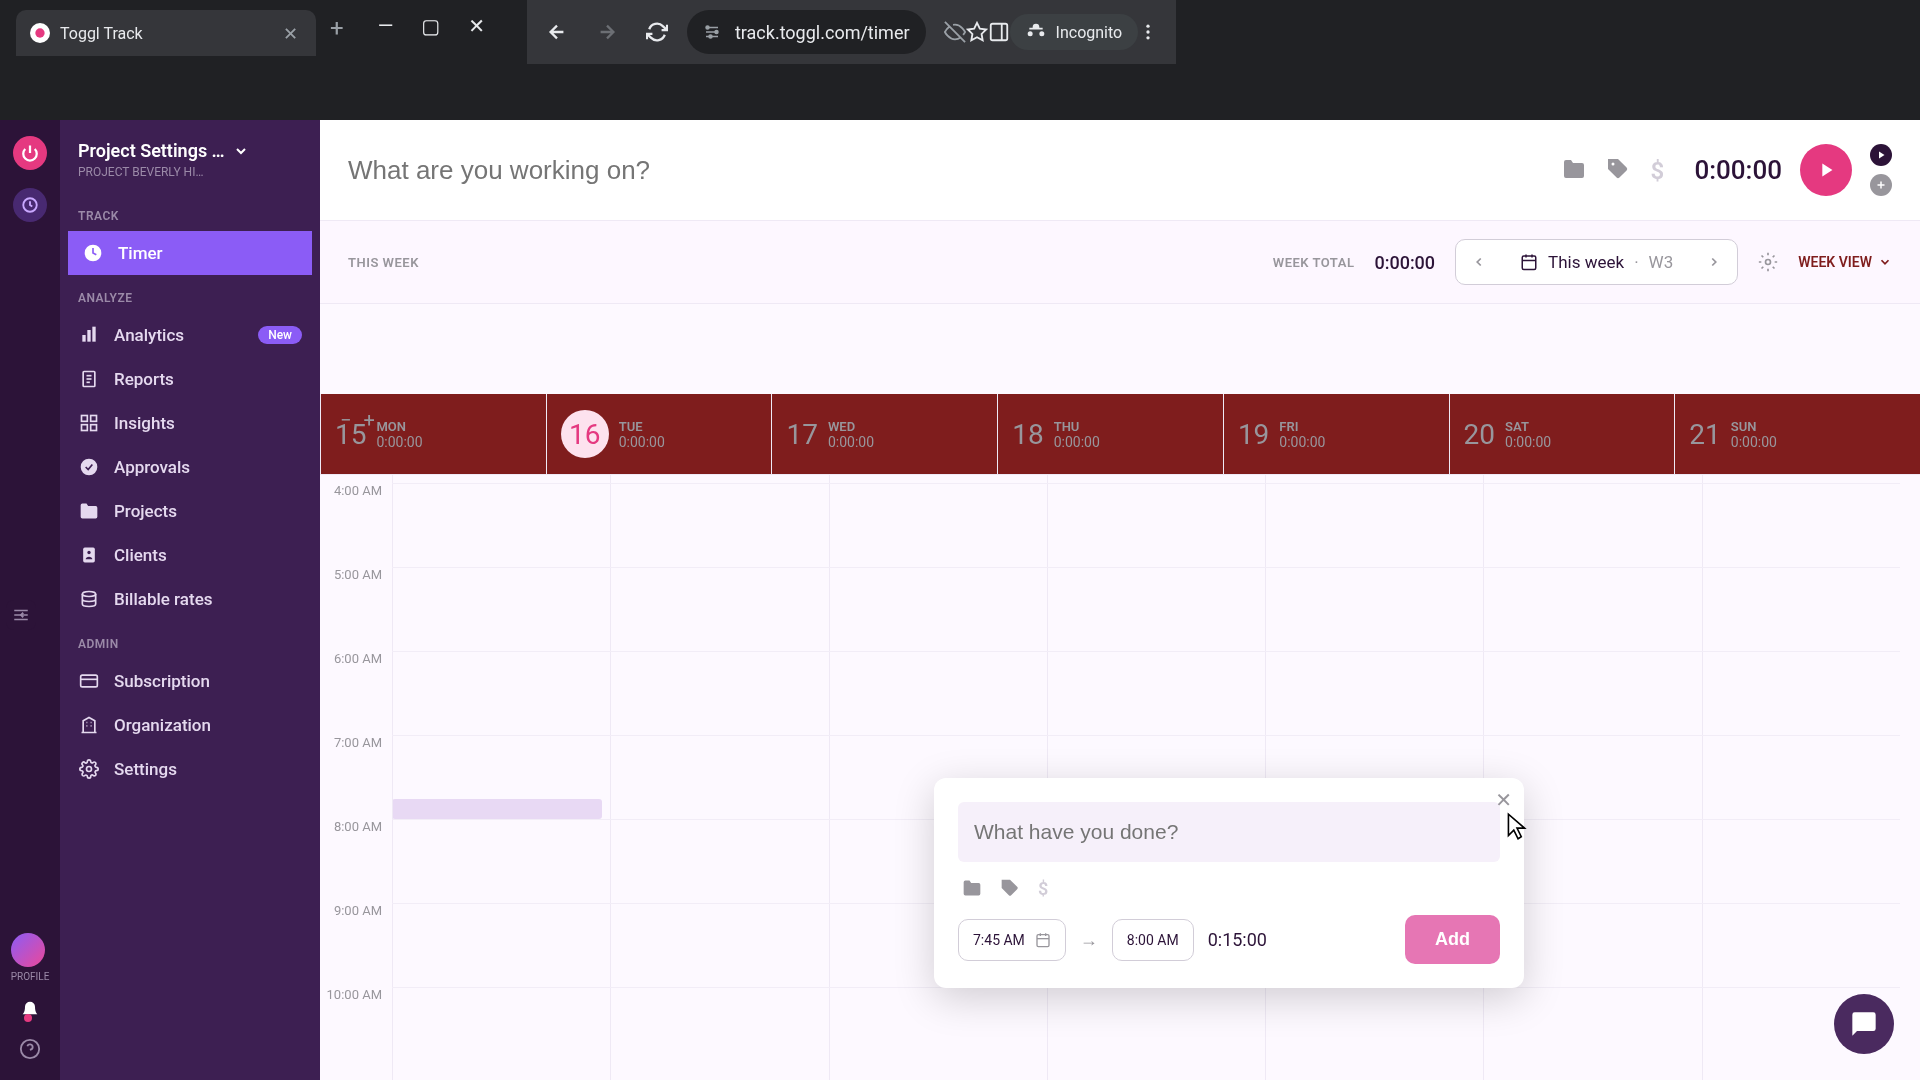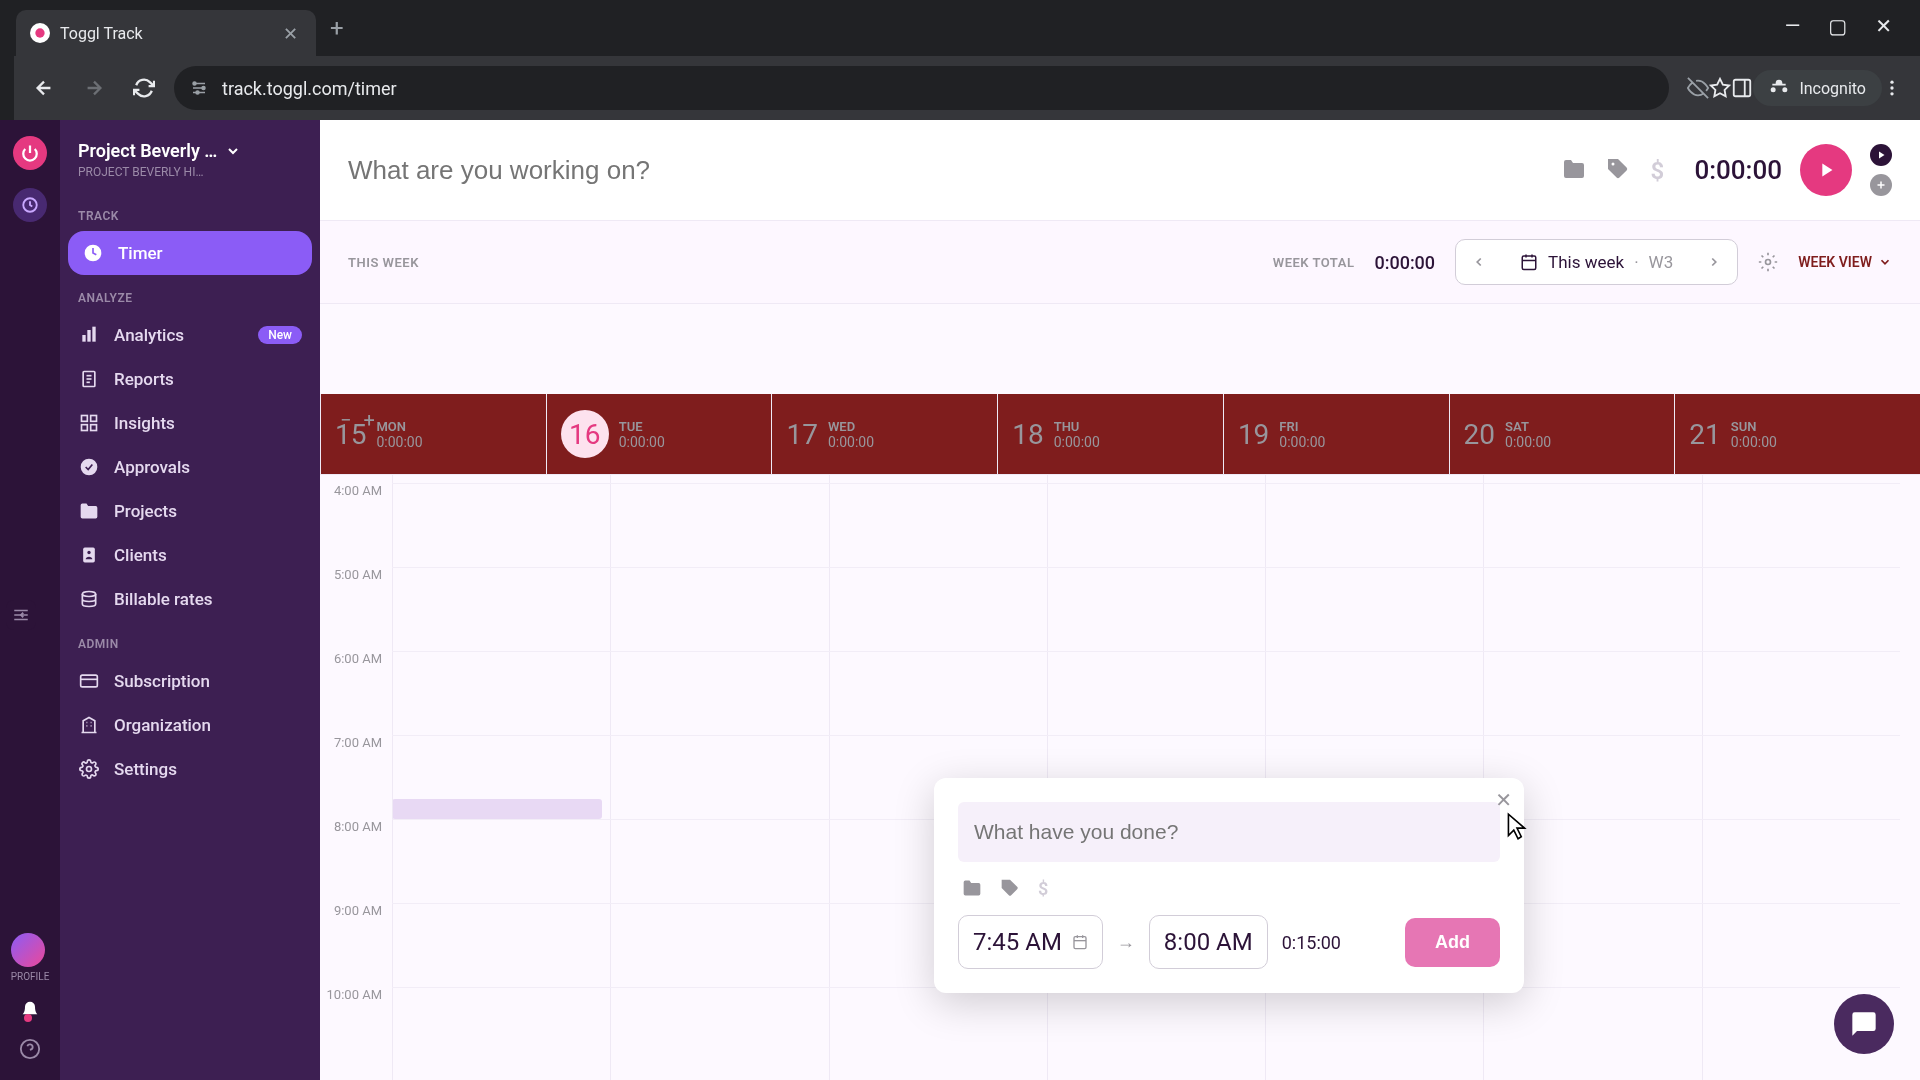--- a/index.html
+++ b/index.html
@@ -1,19 +1,19 @@
 <!DOCTYPE html>
 <html><head>
 <meta charset="utf-8">
 <style>
   * { box-sizing: border-box; margin: 0; padding: 0; }
   body { font-family: -apple-system, BlinkMacSystemFont, "Segoe UI", Roboto, sans-serif; overflow: hidden; width: 1920px; height: 1080px; background: #202124; }
   
   
-  .browser-chrome { background: #202124; height: 120px; display: flex; flex-direction: column; }
+  .browser-chrome { background: #202124; height: 120px; display: flex; flex-direction: row; }
   .tab-strip { height: 56px; display: flex; align-items: flex-end; padding: 0 8px; }
   .tab { background: #35363a; height: 46px; border-radius: 10px 10px 0 0; display: flex; align-items: center; padding: 0 14px; min-width: 300px; margin-left: 8px; }
   .tab-favicon { width: 20px; height: 20px; border-radius: 50%; background: #fff; display: flex; align-items: center; justify-content: center; margin-right: 10px; }
   .tab-favicon svg { width: 14px; height: 14px; }
   .tab-title { color: #e8eaed; font-size: 16px; flex: 1; }
   .tab-close { color: #9aa0a6; font-size: 18px; padding: 4px; }
   .new-tab { color: #9aa0a6; font-size: 24px; padding: 0 14px; align-self: center; }
   .window-ctrl { margin-left: auto; display: flex; gap: 28px; padding: 0 20px; align-self: flex-start; padding-top: 14px; }
   .window-ctrl span { color: #e8eaed; font-size: 20px; }
   
@@ -41,21 +41,21 @@
   .bell::after { content: ""; position: absolute; width: 8px; height: 8px; background: #e53980; border-radius: 50%; bottom: -2px; left: 4px; }
   .collapse-btn { position: absolute; left: 6px; top: 50%; width: 30px; height: 30px; background:#2c1338; border-radius:8px; display:flex; align-items:center; justify-content:center; color:#9b8aa8; }
   
   
   .sidebar { width: 260px; background: #3d1f52; display: flex; flex-direction: column; padding-top: 14px; color: #fff; }
   .workspace { padding: 6px 18px 14px; }
   .workspace-name { font-size: 18px; font-weight: 600; display: flex; align-items: center; gap: 8px; }
   .workspace-sub { font-size: 12px; color: #9b8aa8; margin-top: 4px; text-transform: uppercase; }
   .section-label { font-size: 12px; color: #9b8aa8; font-weight: 600; padding: 16px 18px 8px; letter-spacing: 0.5px; }
   .nav-item { display: flex; align-items: center; gap: 14px; padding: 12px 18px; font-size: 17px; font-weight: 500; color: #e5d9ef; }
-  .nav-item.active { background: #8b5cf6; border-radius: 16px; margin: 0 8px; padding: 12px 14px; color: #fff; }
+  .nav-item.active { background: #8b5cf6; border-radius: 0; margin: 0 8px; padding: 12px 14px; color: #fff; }
   .nav-item .icon { width: 22px; display: flex; align-items: center; justify-content: center; }
   .badge { background: #8b5cf6; color: #fff; font-size: 12px; padding: 2px 10px; border-radius: 12px; margin-left: auto; }
   
   
   .main { flex: 1; display: flex; flex-direction: column; background: #fdf9ff; position: relative; }
   
   .timer-bar { background: #fff; padding: 24px 28px; display: flex; align-items: center; gap: 18px; border-bottom: 1px solid #efe9f5; }
   .timer-input { flex: 1; font-size: 26px; color: #98969c; border: none; outline: none; }
   .timer-icon { color: #98969c; width: 26px; height: 26px; }
   .timer-icon.disabled { color: #d2cdd8; }
@@ -94,21 +94,21 @@
   .grid-col { flex: 1; border-left: 1px solid #efe9f5; position: relative; }
   .grid-row { position: absolute; left: 0; right: 20px; height: 1px; background: #f2edf7; }
   .selection-slot { position: absolute; left: 73px; right: 20px; height: 20px; background: #e8d9f4; border-radius: 3px; }
   
   
   .popup { position: absolute; background: #fff; border-radius: 12px; box-shadow: 0 10px 40px rgba(0,0,0,0.18); padding: 24px; width: 590px; left: 614px; top: 658px; }
   .popup-close { position: absolute; top: 10px; right: 12px; color: #98969c; font-size: 20px; }
   .popup-input { width: 100%; background: #f6f0fa; border: none; border-radius: 6px; padding: 18px 16px; font-size: 21px; color: #98969c; outline: none; }
   .popup-icons { display: flex; gap: 18px; padding: 16px 4px 16px; color: #98969c; }
   .popup-row { display: flex; align-items: center; gap: 14px; }
-  .time-box { border: 1px solid #d2cdd8; border-radius: 10px; padding: 12px 14px; font-size: 24px; display: flex; align-items: center; gap: 10px; color:#2c1338; }
+  .time-box { border: 1px solid #d2cdd8; border-radius: 10px; padding: 12px 14px; font-size: 14px; display: flex; align-items: center; gap: 10px; color:#2c1338; }
   .arrow-sep { color: #98969c; font-size: 18px; }
   .duration { font-size: 18px; color: #2c1338; }
   .add-btn { background: #e676b4; color: #fff; font-size: 18px; font-weight: 600; border: none; border-radius: 10px; padding: 14px 30px; margin-left: auto; }
   
   .chat-fab { position: absolute; bottom: 26px; right: 26px; width: 60px; height: 60px; border-radius: 50%; background: #4a2a5f; display: flex; align-items: center; justify-content: center; }
   .chat-fab svg { fill: #fff; }
   
   
   .cursor { position: absolute; left: 1184px; top: 692px; pointer-events: none; z-index: 999; }
   
@@ -234,21 +234,21 @@
   <div class="collapse-btn">
       <svg width="18" height="18" viewBox="0 0 24 24" fill="none" stroke="currentColor" stroke-width="2">
         <path d="M3 6h18M3 12h18M3 18h18"></path>
         <path d="M15 9l-3 3 3 3" stroke-width="2.5"></path>
       </svg>
     </div>
 
   <div class="sidebar">
     <div class="workspace">
       <div class="workspace-name">
-        <span>Project Beverly …</span>
+        <span>Project Settings …</span>
         <svg width="16" height="16" viewBox="0 0 24 24" fill="none" stroke="#fff" stroke-width="3">
             <path d="M6 9l6 6 6-6"></path>
           </svg>
       </div>
       <div class="workspace-sub">PROJECT BEVERLY HI…</div>
     </div>
 
     <div class="section-label">TRACK</div>
     <div class="nav-item active">
       <span class="icon">

